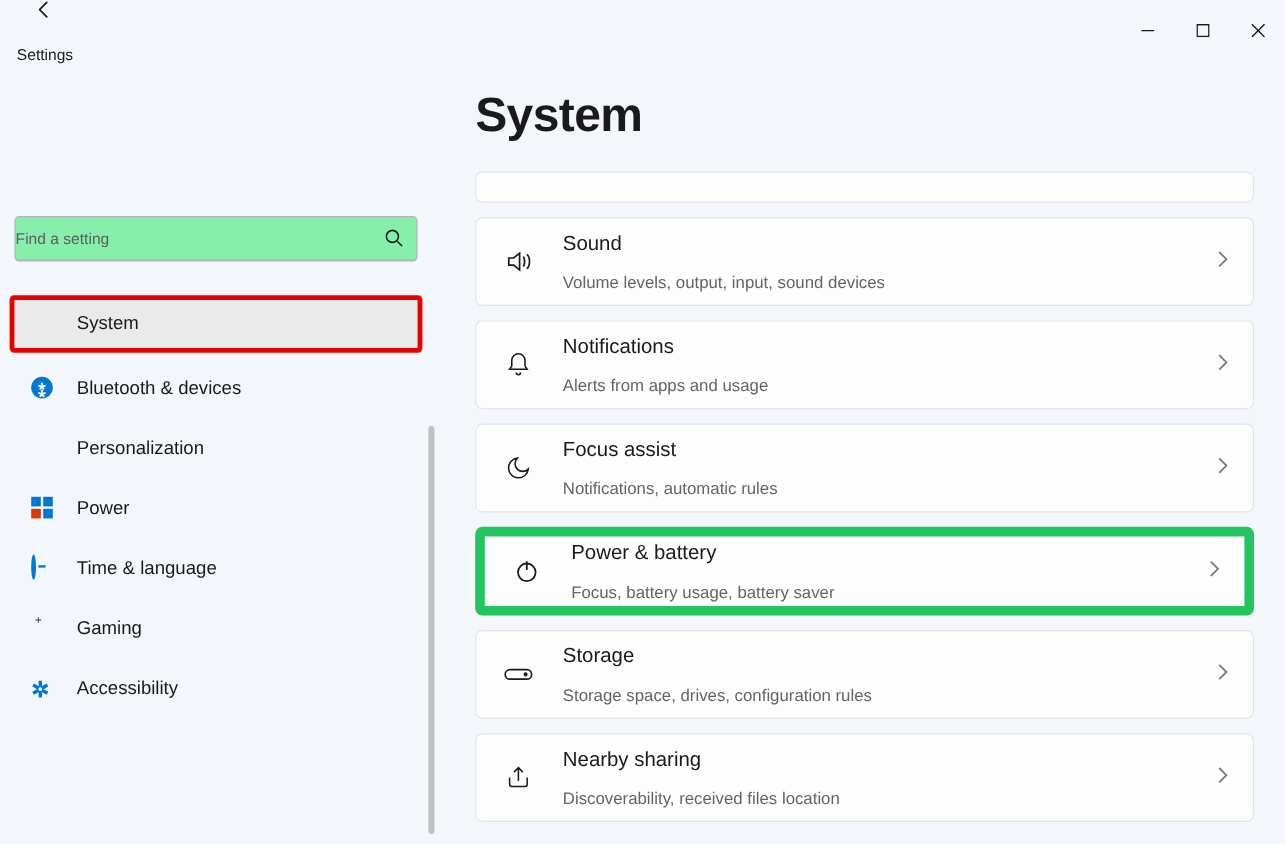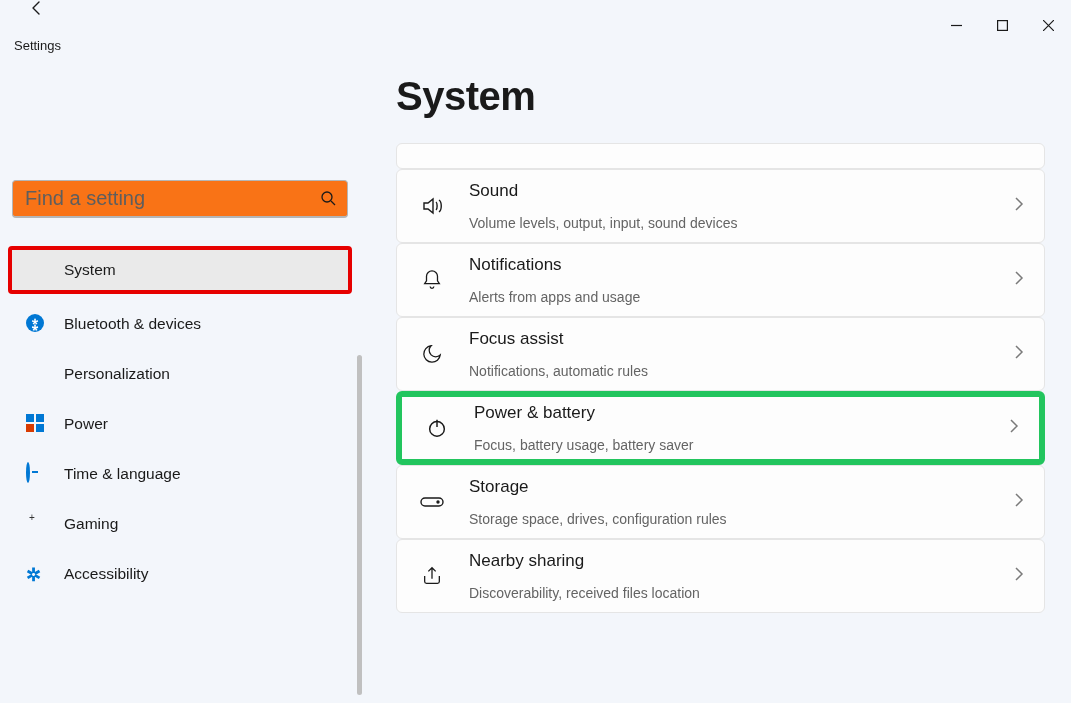--- a/index.html
+++ b/index.html
@@ -22,45 +22,45 @@
   .back-arrow { width:20px; height:20px; display:flex; align-items:center; justify-content:center; cursor:pointer;}
   .win-title { font-size:13px; color:#1a1a1a; }
   .win-controls { display:flex; }
   .win-btn { width:46px; height:40px; display:flex; align-items:center; justify-content:center; cursor:pointer; }
   .container { display:flex; height:calc(703px - 50px); }
   .sidebar { width:360px; padding:0 12px 0 12px; position:relative; }
   .sidebar-gap { height:130px; }
   .search-wrap { position:relative; margin-bottom:28px; }
   .search-input {
     width:100%; height:38px; border:1px solid #b5b5b5; border-radius:4px;
-    background:#f97316; padding:0 40px 0 12px; font-size:20px; color:#1a1a1a;
+    background:#86efac; padding:0 40px 0 0; font-size:13px; color:#1a1a1a;
     border-bottom-width:2px;
   }
   .search-input::placeholder{ color:#5e5e5e; }
   .search-icon { position:absolute; right:12px; top:10px; }
   .nav { display:flex; flex-direction:column; }
   .nav-item {
     display:flex; align-items:center; gap:18px; height:40px;
     padding:0 14px; border-radius:4px; cursor:pointer;
     font-size:15.5px; color:#1a1a1a; margin-bottom:10px;
   }
   .nav-item.active { background:#eaeaea; }
   .nav-item.highlight-box { border:4px solid #e60000; margin-left:-4px; margin-right:-4px; height:48px;}
   .nav-icon { width:20px; height:20px; display:inline-block; }
   .nav-sep { width:5px; align-self:stretch; position:absolute; right:-2px; top:305px; height:340px; background:#c0c0c0; border-radius:3px;}
   .main { flex:1; padding:0 26px 0 36px; overflow:hidden; }
   .page-title { font-size:40px; font-weight:600; margin-top:24px; margin-bottom:24px; letter-spacing:-0.5px;}
-  .cards { display:flex; flex-direction:column; gap:0; }
+  .cards { display:flex; flex-direction:column; gap:12px; }
   .card {
     background:#fdfdfd; border:1px solid #e5e5e5; border-radius:6px;
     height:74px; display:flex; align-items:center; padding:0 20px 0 22px;
     cursor:pointer; gap:24px;
   }
   .card.partial { height:26px; overflow:hidden; align-items:flex-end; padding-bottom:6px; color:#aaa;}
-  .card.highlight-box { border:6px solid #22c55e; }
+  .card.highlight-box { border:8px solid #22c55e; }
   .card-icon { width:26px; height:26px; display:flex; align-items:center; justify-content:center; flex-shrink:0;}
   .card-text { flex:1; display:flex; flex-direction:column; gap:0px;}
   .card-title { font-size:17px; color:#1a1a1a; font-weight:400;}
   .card-sub { font-size:14px; color:#646464; margin-top:14px;}
   .chev { color:#7a7a7a; }
   
   .ico-system { width:18px; height:14px; background:#0078d4; border-radius:2px; border-bottom:3px solid #003a6b;}
   .ico-bt { width:18px; height:18px; background:#0078d4; border-radius:50%; display:flex;align-items:center;justify-content:center;color:#fff;font-size:12px;font-weight:bold;}
   .ico-net { width:0;height:0;border-left:9px solid transparent;border-right:9px solid transparent;border-bottom:14px solid #0099e5; border-radius:2px;}
   .ico-pers { width:4px; height:18px; background:linear-gradient(#d83b01,#ffb900); transform:rotate(40deg); border-radius:2px; margin-left:6px;}

